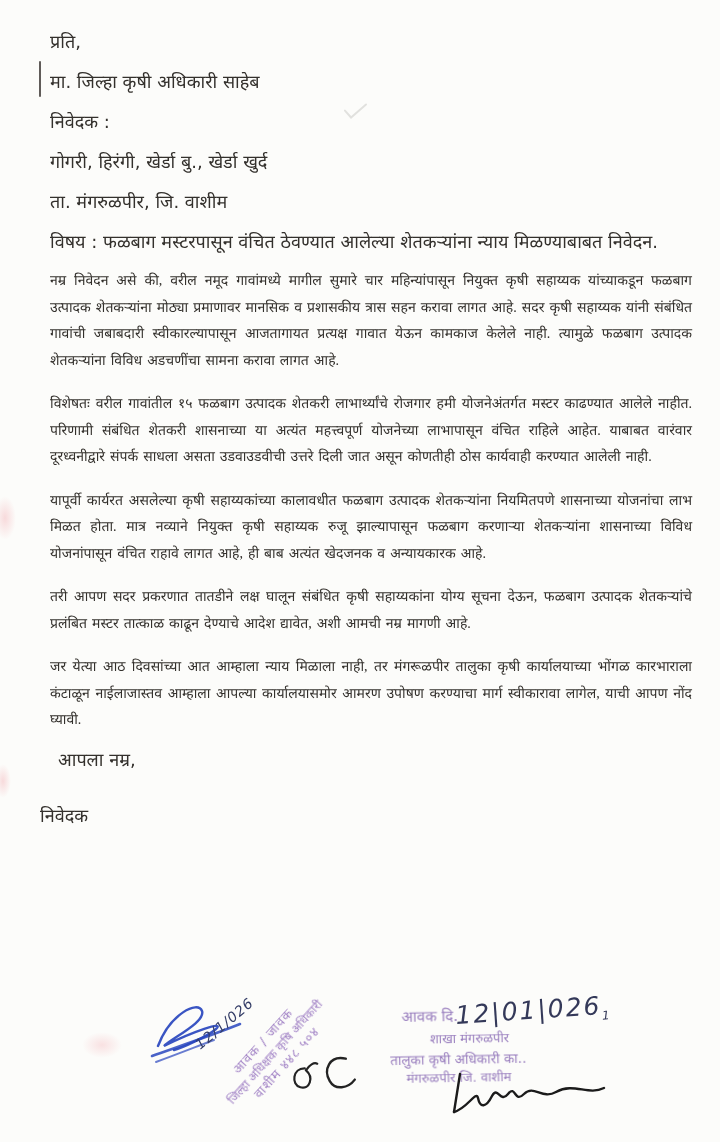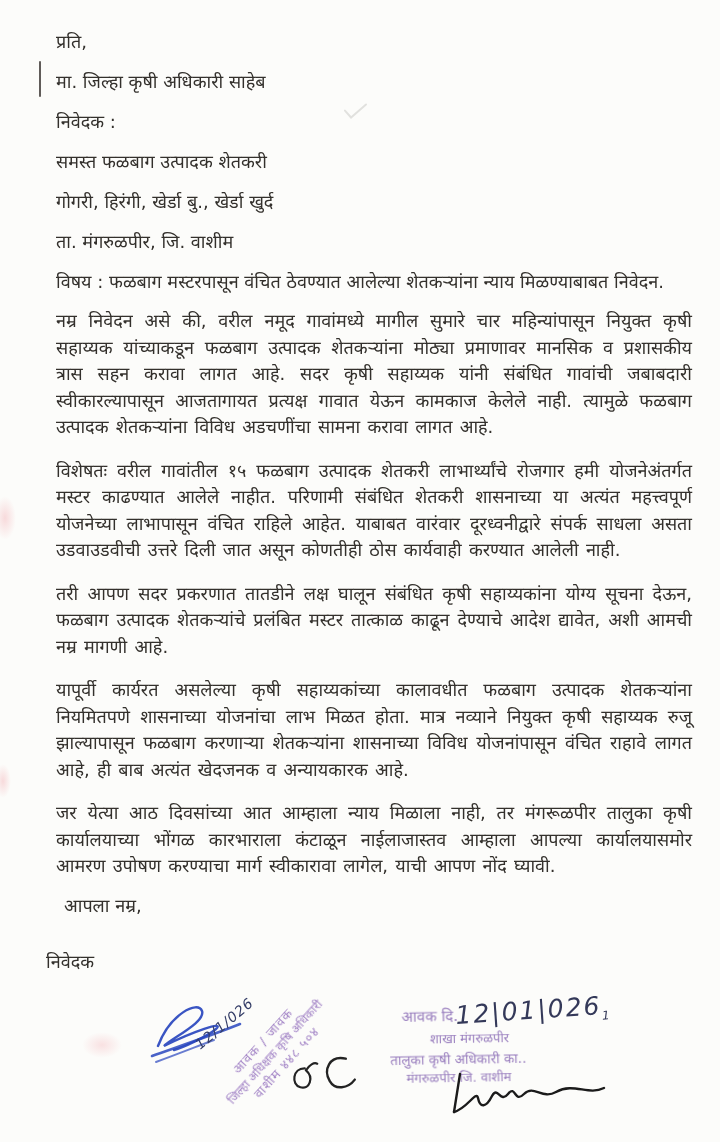--- a/index.html
+++ b/index.html
@@ -5,23 +5,23 @@
   html,body{margin:0;padding:0;background:#e8e8e8;}
   .page{
     position:relative;
     width:720px;height:1142px;
     background:#fcfcfa;
     font-family:"DejaVu Sans",sans-serif;
     color:#33302c;
     overflow:hidden;
     margin:0 auto;
   }
-  .content{position:absolute;left:56px;right:28px;top:28px;}
+  .content{position:absolute;left:50px;right:28px;top:28px;}
   .line{font-size:18px;line-height:27px;margin:0 0 13px 0;white-space:nowrap;}
-  .para{font-size:18px;line-height:26.5px;text-align:justify;margin:0 0 17px 0;word-spacing:1.5px;}
+  .para{font-size:14px;line-height:26.5px;text-align:justify;margin:0 0 17px 0;word-spacing:1.5px;font-family:Liberation Serif, serif;}
   .para.tight{margin-bottom:12px;}
   .closing{font-size:18px;line-height:27px;margin:0 0 13px 0;}
   .signoff{font-size:18px;line-height:27px;margin:8px;}
   .signatory{font-size:18px;line-height:27px;margin:29px 0 0 -10px;}
 
   
   .vline-mark{position:absolute;left:39px;top:61px;width:2px;height:36px;background:#44403c;opacity:.85;border-radius:1px;}
   .pink-blob{position:absolute;border-radius:50%;opacity:.35;
     background:radial-gradient(ellipse at center, rgba(236,130,140,.8) 0%, rgba(236,130,140,0) 70%);}
   .blob1{left:-6px;top:496px;width:22px;height:44px;}
@@ -75,29 +75,28 @@
   <div class="pink-blob blob2"></div>
   <div class="pink-blob blob3"></div>
   <svg class="faint-check" width="26" height="22" viewBox="0 0 26 22">
     <path d="M3 12 L10 18 L23 3" fill="none" stroke="#c8c8c4" stroke-width="2" stroke-linecap="round"></path>
   </svg>
 
   <div class="content">
     <p class="line">प्रति,</p>
     <p class="line">मा. जिल्हा कृषी अधिकारी साहेब</p>
     <p class="line">निवेदक :</p>
-    <p class="line">समस्त फळबाग उत्पादक शेतकरी</p>
     <p class="line">गोगरी, हिरंगी, खेर्डा बु., खेर्डा खुर्द</p>
     <p class="line">ता. मंगरुळपीर, जि. वाशीम</p>
     <p class="line" style="white-space:normal;">विषय : फळबाग मस्टरपासून वंचित ठेवण्यात आलेल्या शेतकऱ्यांना न्याय मिळण्याबाबत निवेदन.</p>
 
     <p class="para">नम्र निवेदन असे की, वरील नमूद गावांमध्ये मागील सुमारे चार महिन्यांपासून नियुक्त कृषी सहाय्यक यांच्याकडून फळबाग उत्पादक शेतकऱ्यांना मोठ्या प्रमाणावर मानसिक व प्रशासकीय त्रास सहन करावा लागत आहे. सदर कृषी सहाय्यक यांनी संबंधित गावांची जबाबदारी स्वीकारल्यापासून आजतागायत प्रत्यक्ष गावात येऊन कामकाज केलेले नाही. त्यामुळे फळबाग उत्पादक शेतकऱ्यांना विविध अडचणींचा सामना करावा लागत आहे.</p>
     <p class="para">विशेषतः वरील गावांतील १५ फळबाग उत्पादक शेतकरी लाभार्थ्यांचे रोजगार हमी योजनेअंतर्गत मस्टर काढण्यात आलेले नाहीत. परिणामी संबंधित शेतकरी शासनाच्या या अत्यंत महत्त्वपूर्ण योजनेच्या लाभापासून वंचित राहिले आहेत. याबाबत वारंवार दूरध्वनीद्वारे संपर्क साधला असता उडवाउडवीची उत्तरे दिली जात असून कोणतीही ठोस कार्यवाही करण्यात आलेली नाही.</p>
+    <p class="para">यापूर्वी कार्यरत असलेल्या कृषी सहाय्यकांच्या कालावधीत फळबाग उत्पादक शेतकऱ्यांना नियमितपणे शासनाच्या योजनांचा लाभ मिळत होता. मात्र नव्याने नियुक्त कृषी सहाय्यक रुजू झाल्यापासून फळबाग करणाऱ्या शेतकऱ्यांना शासनाच्या विविध योजनांपासून वंचित राहावे लागत आहे, ही बाब अत्यंत खेदजनक व अन्यायकारक आहे.</p>
     <p class="para">तरी आपण सदर प्रकरणात तातडीने लक्ष घालून संबंधित कृषी सहाय्यकांना योग्य सूचना देऊन, फळबाग उत्पादक शेतकऱ्यांचे प्रलंबित मस्टर तात्काळ काढून देण्याचे आदेश द्यावेत, अशी आमची नम्र मागणी आहे.</p>
-    <p class="para">यापूर्वी कार्यरत असलेल्या कृषी सहाय्यकांच्या कालावधीत फळबाग उत्पादक शेतकऱ्यांना नियमितपणे शासनाच्या योजनांचा लाभ मिळत होता. मात्र नव्याने नियुक्त कृषी सहाय्यक रुजू झाल्यापासून फळबाग करणाऱ्या शेतकऱ्यांना शासनाच्या विविध योजनांपासून वंचित राहावे लागत आहे, ही बाब अत्यंत खेदजनक व अन्यायकारक आहे.</p>
     <p class="para tight">जर येत्या आठ दिवसांच्या आत आम्हाला न्याय मिळाला नाही, तर मंगरूळपीर तालुका कृषी कार्यालयाच्या भोंगळ कारभाराला कंटाळून नाईलाजास्तव आम्हाला आपल्या कार्यालयासमोर आमरण उपोषण करण्याचा मार्ग स्वीकारावा लागेल, याची आपण नोंद घ्यावी.</p>
 
     <p class="signoff">आपला नम्र,</p>
     <p class="signatory">निवेदक</p>
   </div>
 
   <div class="anno">
 
     <svg class="blue-sig" width="104" height="70" viewBox="0 0 104 70">
       <path d="M10 50 C 22 18, 50 4, 54 15 C 58 26, 24 42, 16 50 C 44 36, 78 24, 68 33 C 60 40, 34 52, 26 54" fill="none" stroke="#2946be" stroke-width="2.4" stroke-linecap="round" opacity="0.92"></path>

